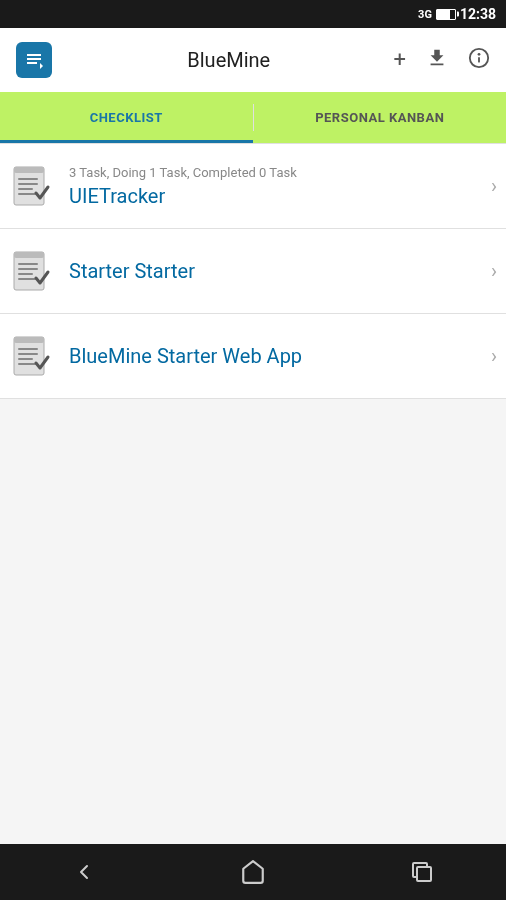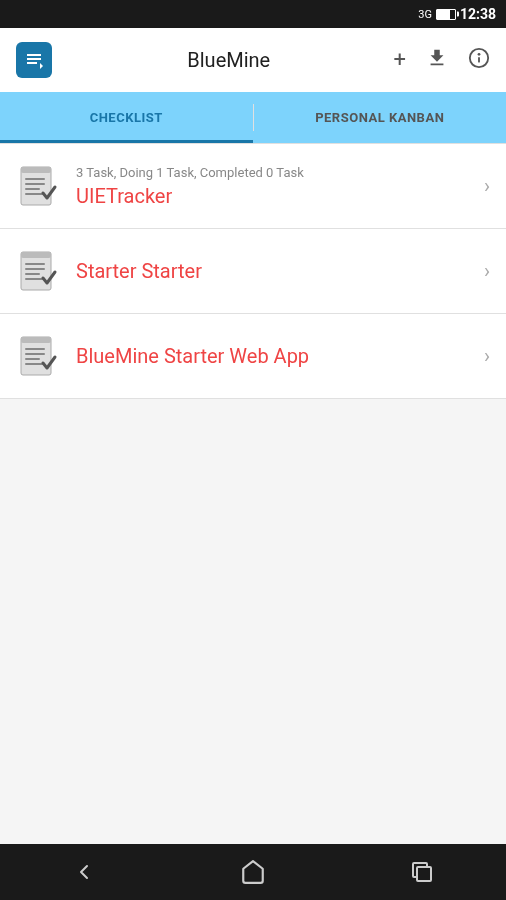--- a/index.html
+++ b/index.html
@@ -23,21 +23,21 @@
       gap: 6px;
     }
     .status-icons {
       display: flex;
       align-items: center;
       gap: 4px;
     }
     .signal-text {
       font-size: 11px;
       color: #fff;
-      font-weight: normal;
+      font-weight: bold;
       margin-left: 10px;
     }
     .battery-icon {
       width: 20px;
       height: 11px;
       border: 1.5px solid #fff;
       border-radius: 1px;
       position: relative;
       display: flex;
       align-items: center;
@@ -109,21 +109,21 @@
     .action-btn {
       color: #555;
       font-size: 22px;
       cursor: pointer;
       line-height: 1;
     }
 
     
     .tab-bar {
       height: 52px;
-      background: #7dd3fc;
+      background: #bef264;
       display: flex;
       border-bottom: 1px solid #e0e0e0;
     }
     .tab {
       flex: 1;
       display: flex;
       align-items: center;
       justify-content: center;
       font-size: 13px;
       font-weight: bold;
@@ -151,21 +151,21 @@
     }
 
     
     .list-container {
       background: #fff;
       flex: 1;
     }
     .list-item {
       display: flex;
       align-items: center;
-      padding: 14px 16px;
+      padding: 14px 9px;
       border-bottom: 1px solid #e0e0e0;
       cursor: pointer;
       background: #fff;
       min-height: 85px;
     }
     .item-icon {
       width: 44px;
       height: 44px;
       margin-right: 16px;
       flex-shrink: 0;
@@ -181,21 +181,21 @@
       flex: 1;
     }
     .item-subtitle {
       font-size: 13px;
       color: #888;
       margin-bottom: 4px;
     }
     .item-title {
       font-size: 20px;
       font-weight: 400;
-      color: #ef4444;
+      color: #0369a1;
     }
     .item-chevron {
       color: #aaa;
       font-size: 20px;
       margin-left: 8px;
     }
 
     
     .nav-bar {
       position: absolute;

